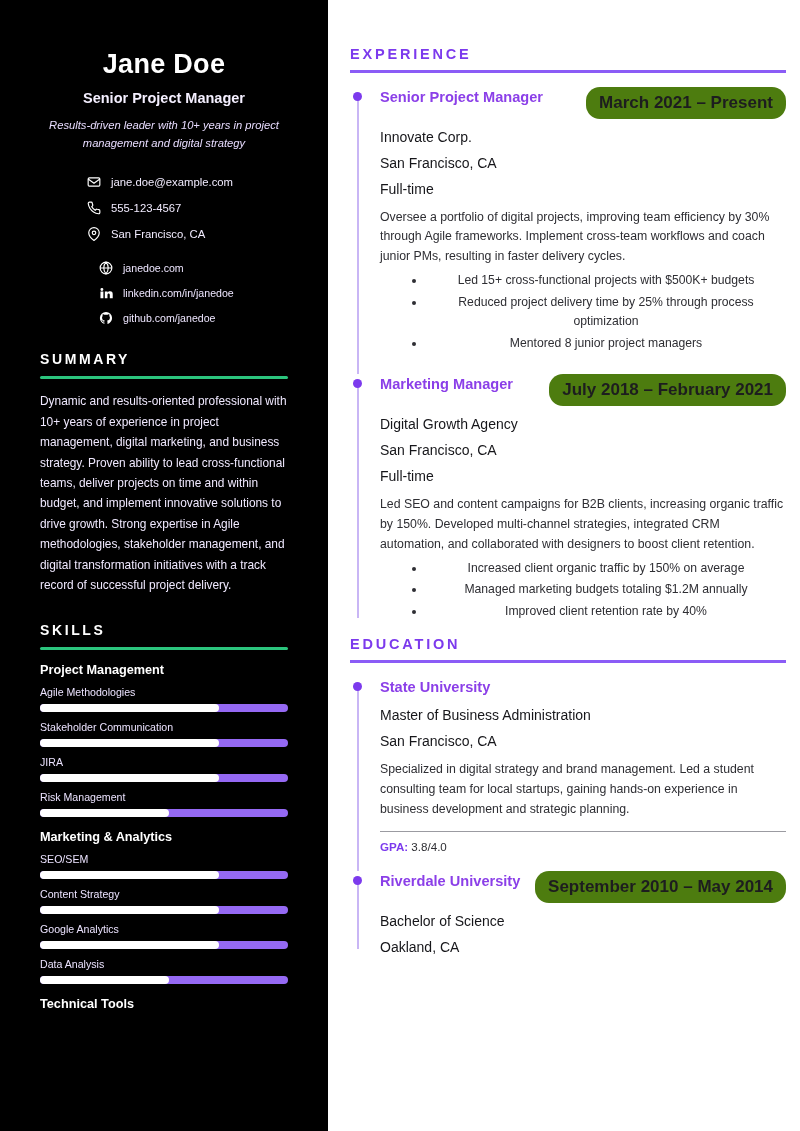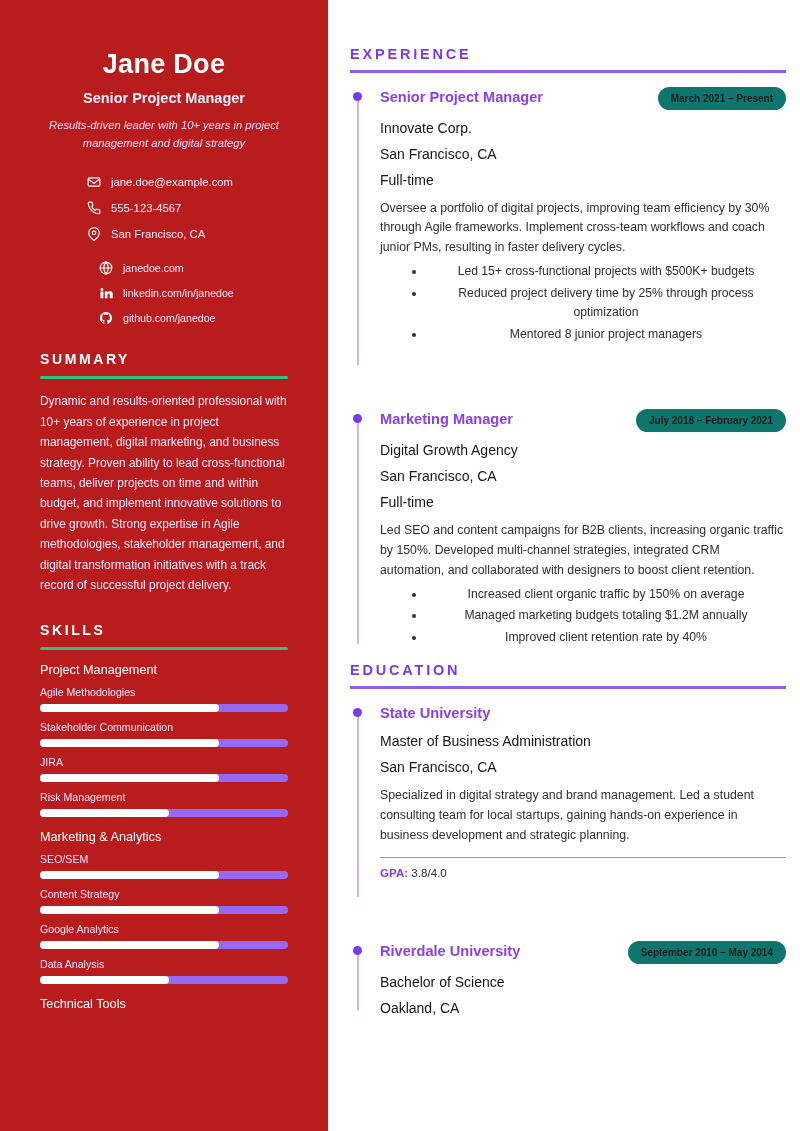--- a/index.html
+++ b/index.html
@@ -7,21 +7,21 @@
     width:800px; height:1131px;
     background:#ffffff;
     font-family:"Liberation Sans", sans-serif;
     overflow:hidden;
   }
   .page { position:relative; width:800px; height:1131px; display:flex; background:#fff; }
 
   
   .sidebar {
     width:328px; flex:0 0 328px;
-    background:#b91c1c;
+    background:#000000;
     color:#ffffff;
     padding:48px 40px 0 40px;
   }
   .name {
     font-size:27px; font-weight:bold; text-align:center;
     letter-spacing:.3px; line-height:1.2; color:#fff;
   }
   .title {
     margin-top:10px; font-size:14.5px; font-weight:bold;
     text-align:center; color:#f4efff;
@@ -51,56 +51,56 @@
   .side-h {
     font-size:14px; font-weight:bold; letter-spacing:2.6px; color:#ffffff;
   }
   .side-rule { height:3px; background:#2BC47D; margin-top:9px; border-radius:2px; }
 
   .summary-text {
     margin-top:12px; font-size:11.9px; line-height:1.72; color:#f0e9ff;
   }
 
   .skill-group-title {
-    font-size:12.7px; font-weight:normal; color:#ffffff; margin:13px 0 9px 0;
+    font-size:12.7px; font-weight:bold; color:#ffffff; margin:13px 0 9px 0;
   }
   .skill-row { margin-bottom:9px; }
   .skill-label { font-size:10.6px; color:#ece3ff; margin-bottom:6px; }
   .bar-track {
     height:8px; width:100%; border-radius:5px; background:#9569F3;
   }
   .bar-fill { height:8px; border-radius:5px; background:#ffffff; }
 
   
   .main { flex:1; padding:46px 14px 0 22px; background:#fff; }
   .main-section { margin-bottom:6px; }
   .main-h {
     font-size:14.5px; font-weight:bold; letter-spacing:2.8px; color:#7C3AED;
   }
   .main-rule { height:2.5px; background:#8B5CF6; margin-top:8px; }
 
   .entries { margin-top:14px; }
   .entry { position:relative; padding-left:30px; padding-bottom:18px; }
-  .entry:last-child { padding-bottom:6px;margin-top:44px; }
+  .entry:last-child { padding-bottom:6px; }
   .entry .tl-line {
     position:absolute; left:7px; top:8px; bottom:0; width:1.5px; background:#C9B6F5;
   }
   .entry:last-child .tl-line { bottom:12px; }
   .entry .tl-dot {
     position:absolute; left:3px; top:5px; width:9px; height:9px;
     border-radius:50%; background:#7C3AED;
   }
   .entry-head { display:flex; align-items:flex-start; }
   .entry-title {
     font-size:14.6px; font-weight:bold; color:#8B3FE8; line-height:1.3;
     padding-top:1px;
   }
   .date-pill {
-    margin-left:auto; background:#0f766e; color:#1d1d1f;
-    font-size:10px; font-weight:bold; border-radius:14px;
+    margin-left:auto; background:#4d7c0f; color:#1d1d1f;
+    font-size:17px; font-weight:bold; border-radius:14px;
     padding:6px 13px; white-space:nowrap;
   }
   .entry-sub {
     font-size:14px; font-weight:normal; color:#16161a; margin-top:10px;
   }
   .entry-desc {
     font-size:12.3px; line-height:1.62; color:#2e2e33; margin-top:11px;
   }
   .entry-bullets { margin:4px 0 0 46px;text-align:center; }
   .entry-bullets li {

